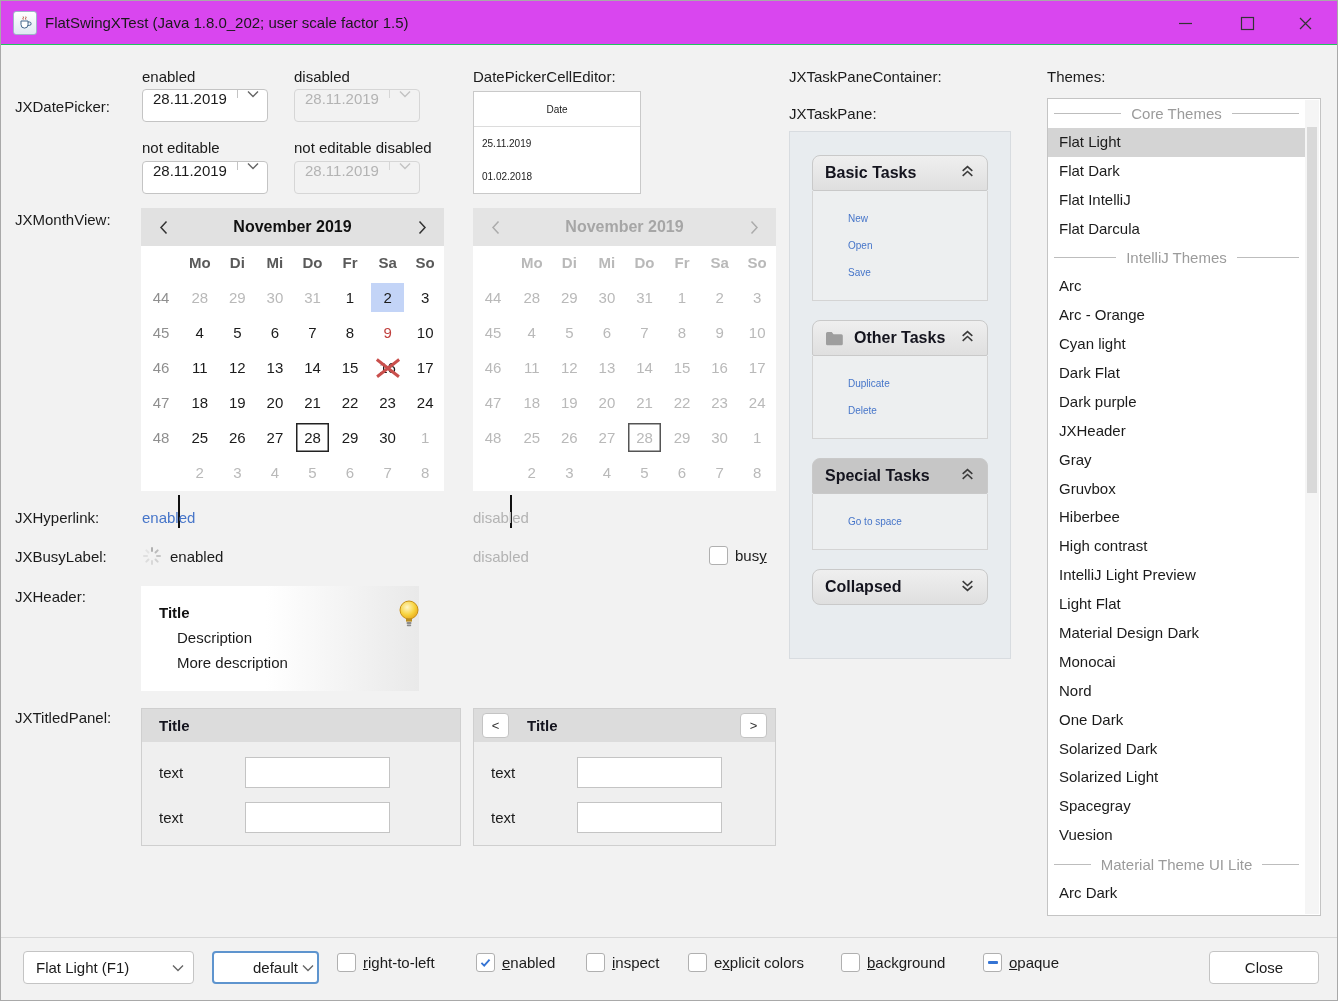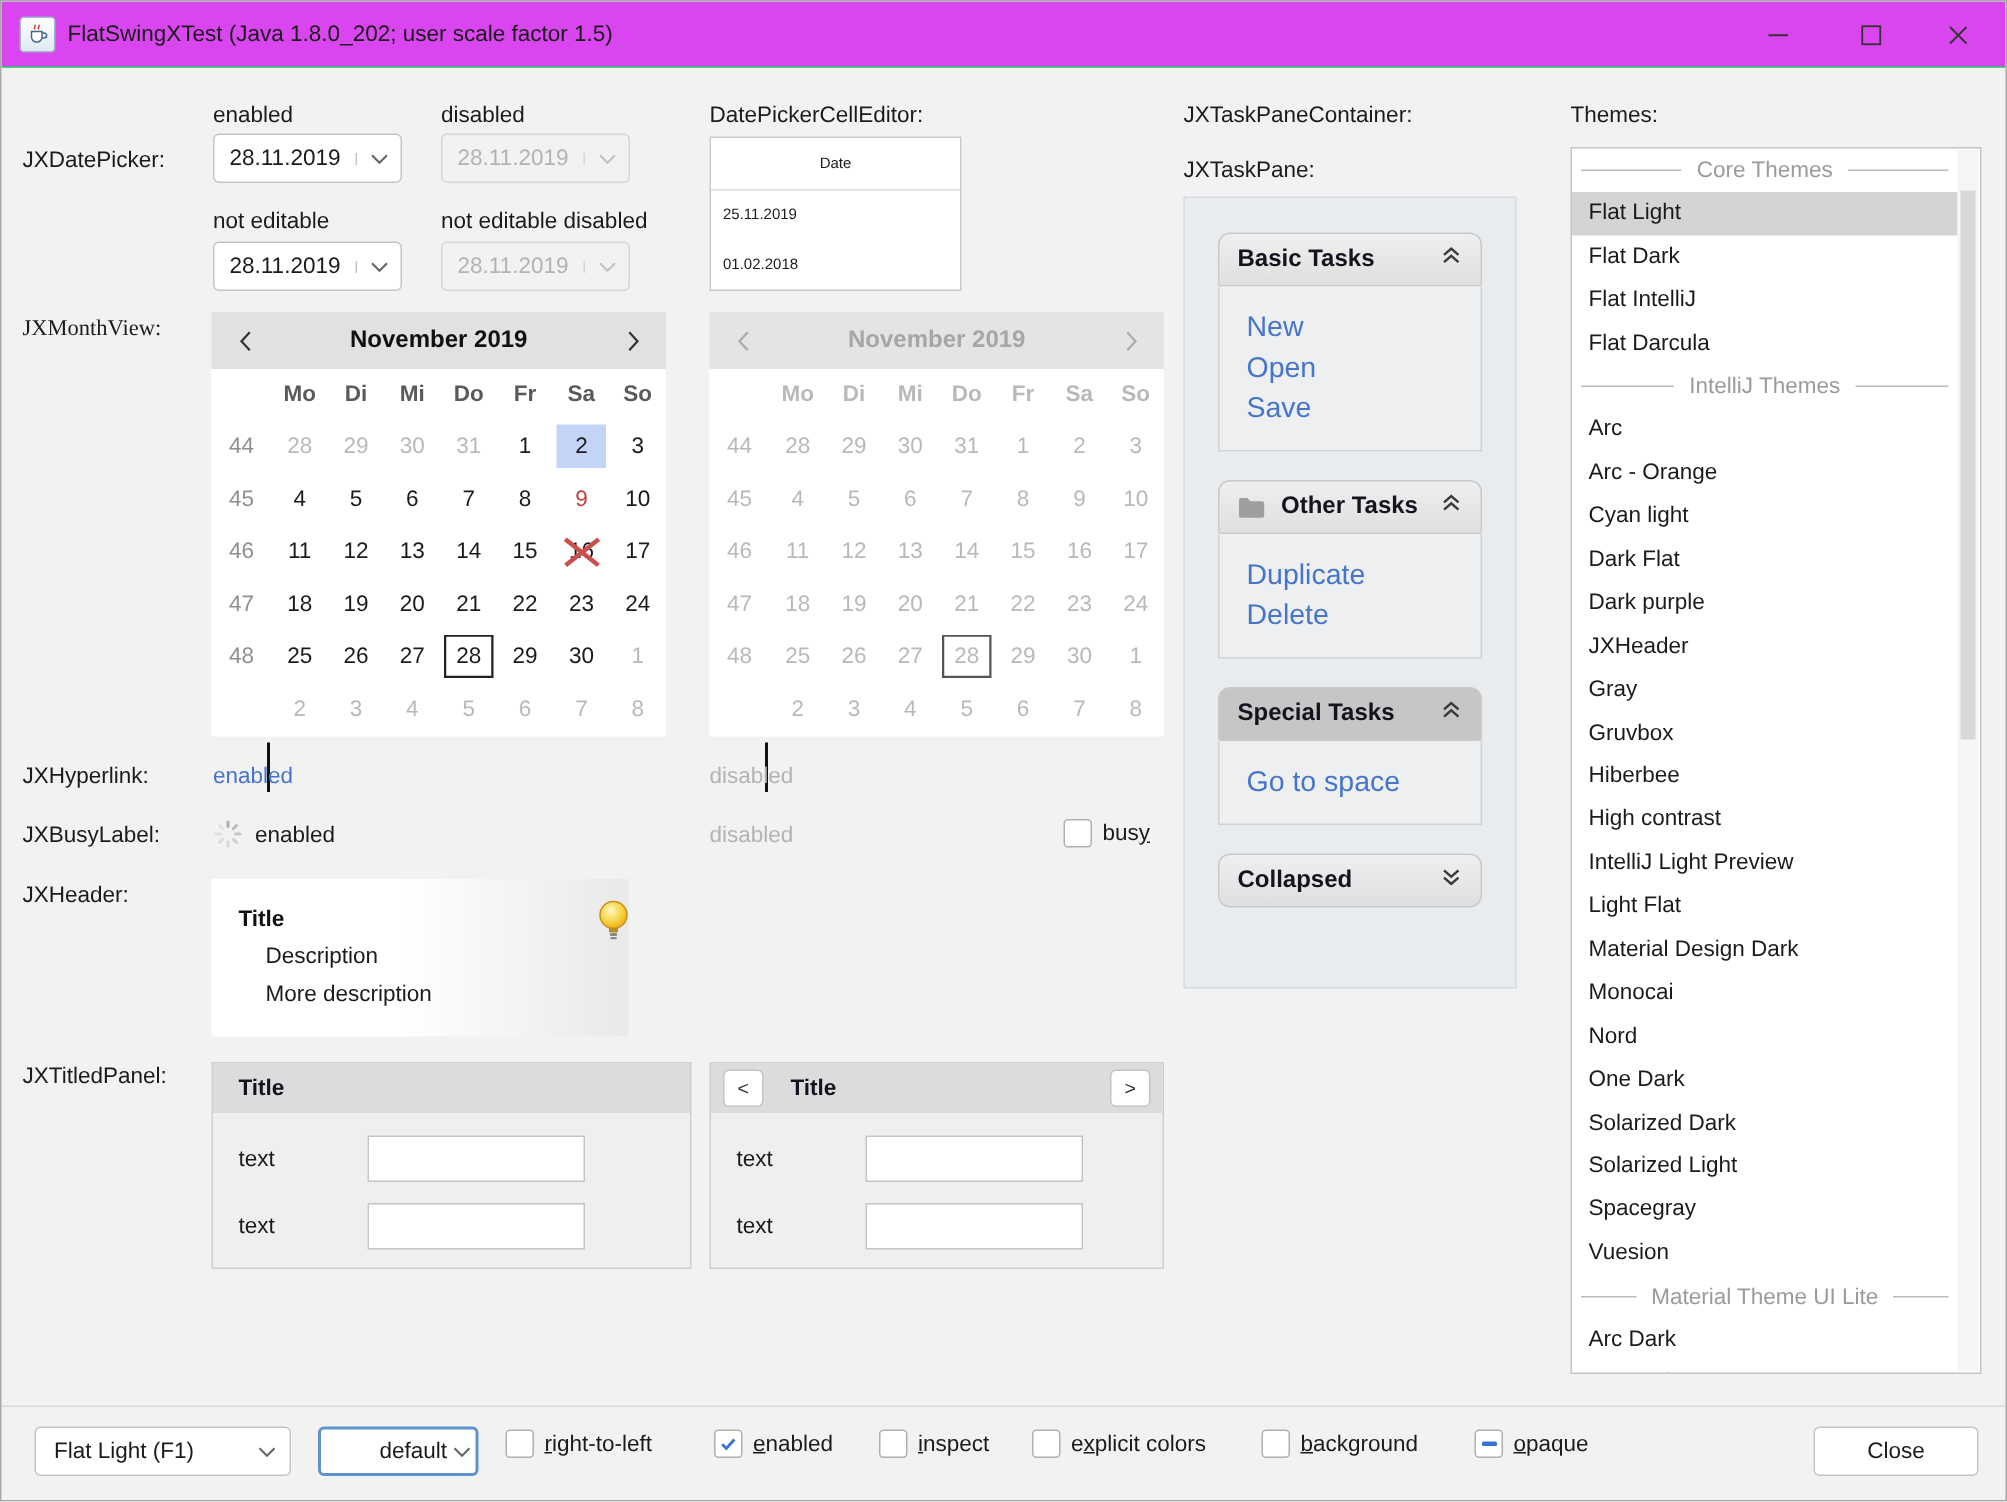--- a/index.html
+++ b/index.html
@@ -17,21 +17,21 @@
               background:linear-gradient(#ffffff,#dfe9f2); display:flex; align-items:center; justify-content:center; }
   .titlebar .title { position:absolute; left:44px; top:0; height:44px; line-height:44px;
               font-size:15px; color:#1a1a1a; }
   .winbtn { position:absolute; top:0; width:47px; height:44px; display:flex;
             align-items:center; justify-content:center; }
 
   .lbl { position:absolute; font-size:15px; color:#1b1b1b; white-space:nowrap; }
 
   
   .dp { position:absolute; width:126px; height:33px; background:#fff; border:1px solid #c4c4c4;
-        border-radius:4px; display:flex; align-items:center; font-size:15px; color:#1b1b1b; }
+        border-radius:4px; display:flex; align-items:flex-start; font-size:15px; color:#1b1b1b; }
   .dp .dp-text { flex:1; display:flex; align-items:center; padding-left:10px; }
   .dp .dp-btn { width:30px; border-left:1px solid #c4c4c4; display:flex; align-items:center; justify-content:center; }
   .dp.off { background:#f2f2f2; border-color:#d6d6d6; color:#b3b3b3; }
   .dp.off .dp-btn { border-left-color:#d6d6d6; }
 
   
   .dtable { position:absolute; width:168px; background:#fff; border:1px solid #c9c9c9; font-size:10px; color:#1b1b1b; }
   .dtable .dt-head { height:35px; line-height:35px; text-align:center; border-bottom:1px solid #dcdcdc; }
   .dtable .dt-row { height:33px; line-height:33px; padding-left:8px; }
 
@@ -82,21 +82,21 @@
   
   .tp-container { position:absolute; background:var(--taskpane-bg); border:1px solid #d8dce0; padding:23px 16px 0 16px; }
   .taskpane { width:176px; margin:0 auto 19px auto; }
   .tp-head { height:36px; border:1px solid #c9c9c9; border-radius:8px 8px 2px 2px;
              background:linear-gradient(#efefef,#dfdfdf); display:flex; align-items:center; padding:0 12px; }
   .tp-head.special { background:var(--header-special); }
   .tp-head.closed { border-radius:8px; }
   .tp-head .tp-title { font-weight:bold; font-size:16px; color:#14141e; flex:1; }
   .tp-head .tp-ico { margin-right:10px; display:flex; }
   .tp-body { background:#edeff0; border:1px solid #d4d4d4; border-top:none; padding:14px 18px; }
-  .tp-body .tp-link { font-size:19px; line-height:27px; color:var(--link); cursor:pointer; }
+  .tp-body .tp-link { font-size:10px; line-height:27px; color:var(--link); cursor:pointer;margin-left:17px; }
 
   
   .tlist { position:absolute; background:#fff; border:1px solid #c4c4c4; overflow:hidden; font-size:15px; }
   .theme-row { height:28.9px; line-height:28.9px; padding-left:11px; color:#1b1b1b;
                width:calc(100% - 15px); white-space:nowrap; }
   .theme-row.sel { background:#d4d4d4; }
   .theme-sep { height:28.9px; display:flex; align-items:center; color:#9b9b9b; width:calc(100% - 15px); padding:0 6px; }
   .theme-sep .sline { flex:1; height:1px; background:#bdbdbd; }
   .theme-sep .stxt { padding:0 10px; white-space:nowrap; }
   .tscroll { position:absolute; top:1px; right:1px; bottom:1px; width:14px; background:#f5f5f5; }
@@ -142,21 +142,21 @@
         </svg>
     </span>
     <span class="winbtn" style="right:8px;">
       <svg width="15" height="15" viewBox="0 0 15 15">
           <path d="M2 2 L13 13 M13 2 L2 13" stroke="#333" stroke-width="1.2"></path>
         </svg>
     </span>
   </div>
 
   <span class="lbl" style="left:14px; top:97px;">JXDatePicker:</span>
-  <span class="lbl" style="left:14px; top:210px;font-family:Liberation Serif, serif;">JXMonthView:</span>
+  <span class="lbl" style="left:14px; top:210px;">JXMonthView:</span>
   <span class="lbl" style="left:14px; top:508px;">JXHyperlink:</span>
   <span class="lbl" style="left:14px; top:547px;">JXBusyLabel:</span>
   <span class="lbl" style="left:14px; top:587px;">JXHeader:</span>
   <span class="lbl" style="left:14px; top:708px;">JXTitledPanel:</span>
 
   <span class="lbl" style="left:141px; top:67px;">enabled</span>
   <span class="lbl" style="left:293px; top:67px;">disabled</span>
   <span class="lbl" style="left:141px; top:138px;">not editable</span>
   <span class="lbl" style="left:293px; top:138px;">not editable disabled</span>
 

